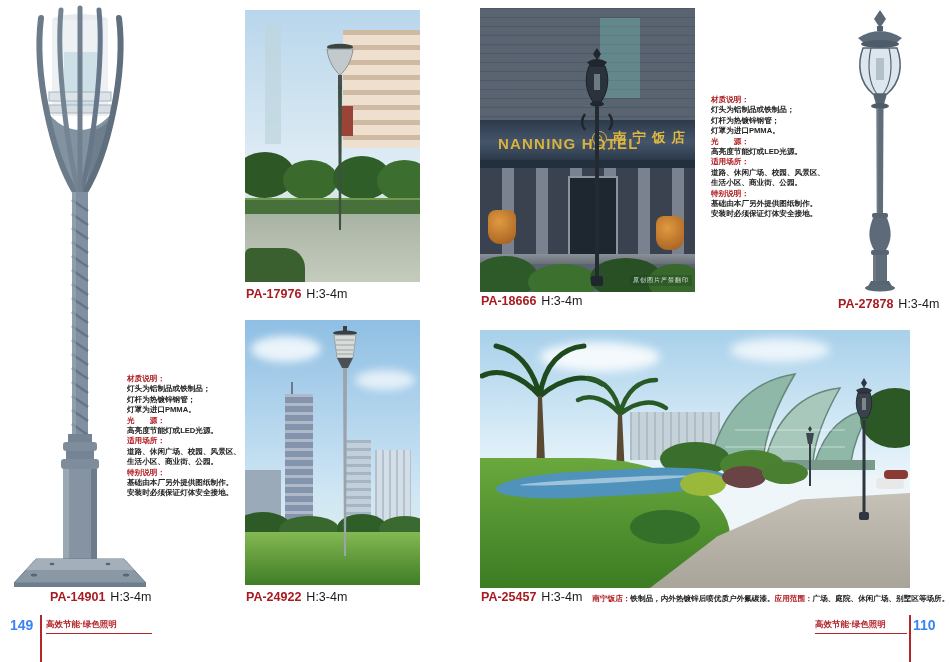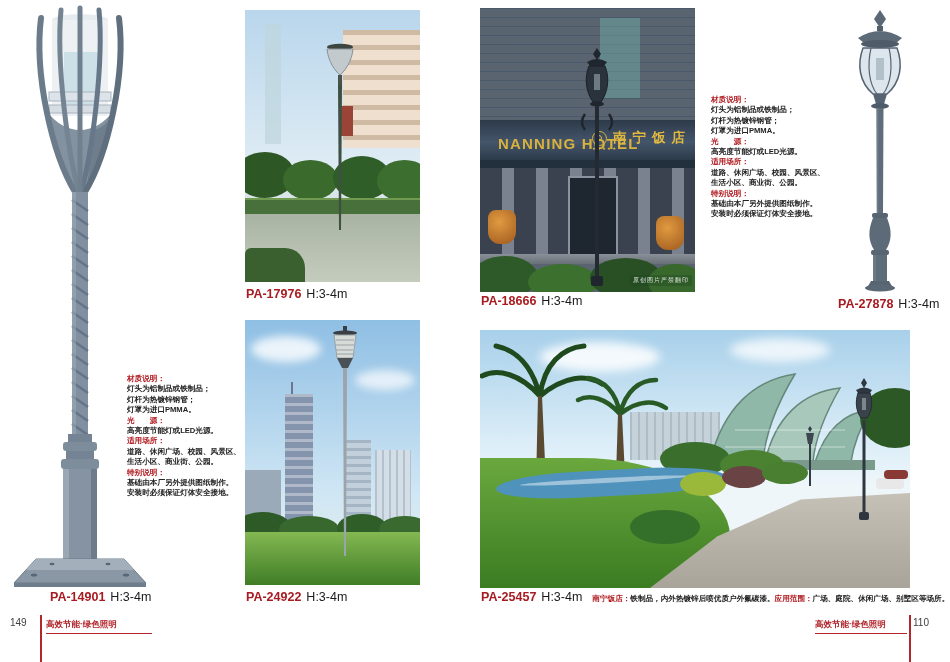--- a/index.html
+++ b/index.html
@@ -12,21 +12,21 @@
   .plabel{position:absolute;white-space:nowrap;font-size:12.5px;}
   .plabel .m{color:#a81c21;font-weight:bold;}
   .plabel .h{color:#1b1b1b;margin-left:5px;font-weight:normal;}
   .technote{font-size:7.6px;margin-left:10px;font-weight:bold;}
   .technote .tl{color:#b01b20;}
   .technote .tt{color:#222;}
   
   .spec{position:absolute;width:122px;font-size:7.6px;line-height:10.4px;color:#222;font-weight:bold;}
   .spec .sh{color:#b01b20;}
   
-  .pageno{position:absolute;font-size:10px;font-weight:normal;color:#404040;}
+  .pageno{position:absolute;font-size:14px;font-weight:bold;color:#3b82f6;}
   .slogan{position:absolute;font-size:8.5px;font-weight:bold;color:#b2262c;
           border-bottom:1.5px solid #b2262c;padding-bottom:2px;}
   .vline{position:absolute;width:1.5px;background:#b2262c;}
   
   .signband{position:absolute;left:0;top:112px;width:215px;height:40px;
             background:linear-gradient(#2c3a4a,#45556a 55%,#2c3a4a);}
   .sign-en{position:absolute;left:18px;top:15px;color:#d9b23e;font-weight:bold;
            font-size:15px;letter-spacing:1.2px;}
   .sign-logo{position:absolute;left:112px;top:11px;width:13px;height:13px;border:1.5px solid #d9b23e;
              border-radius:50%;}

